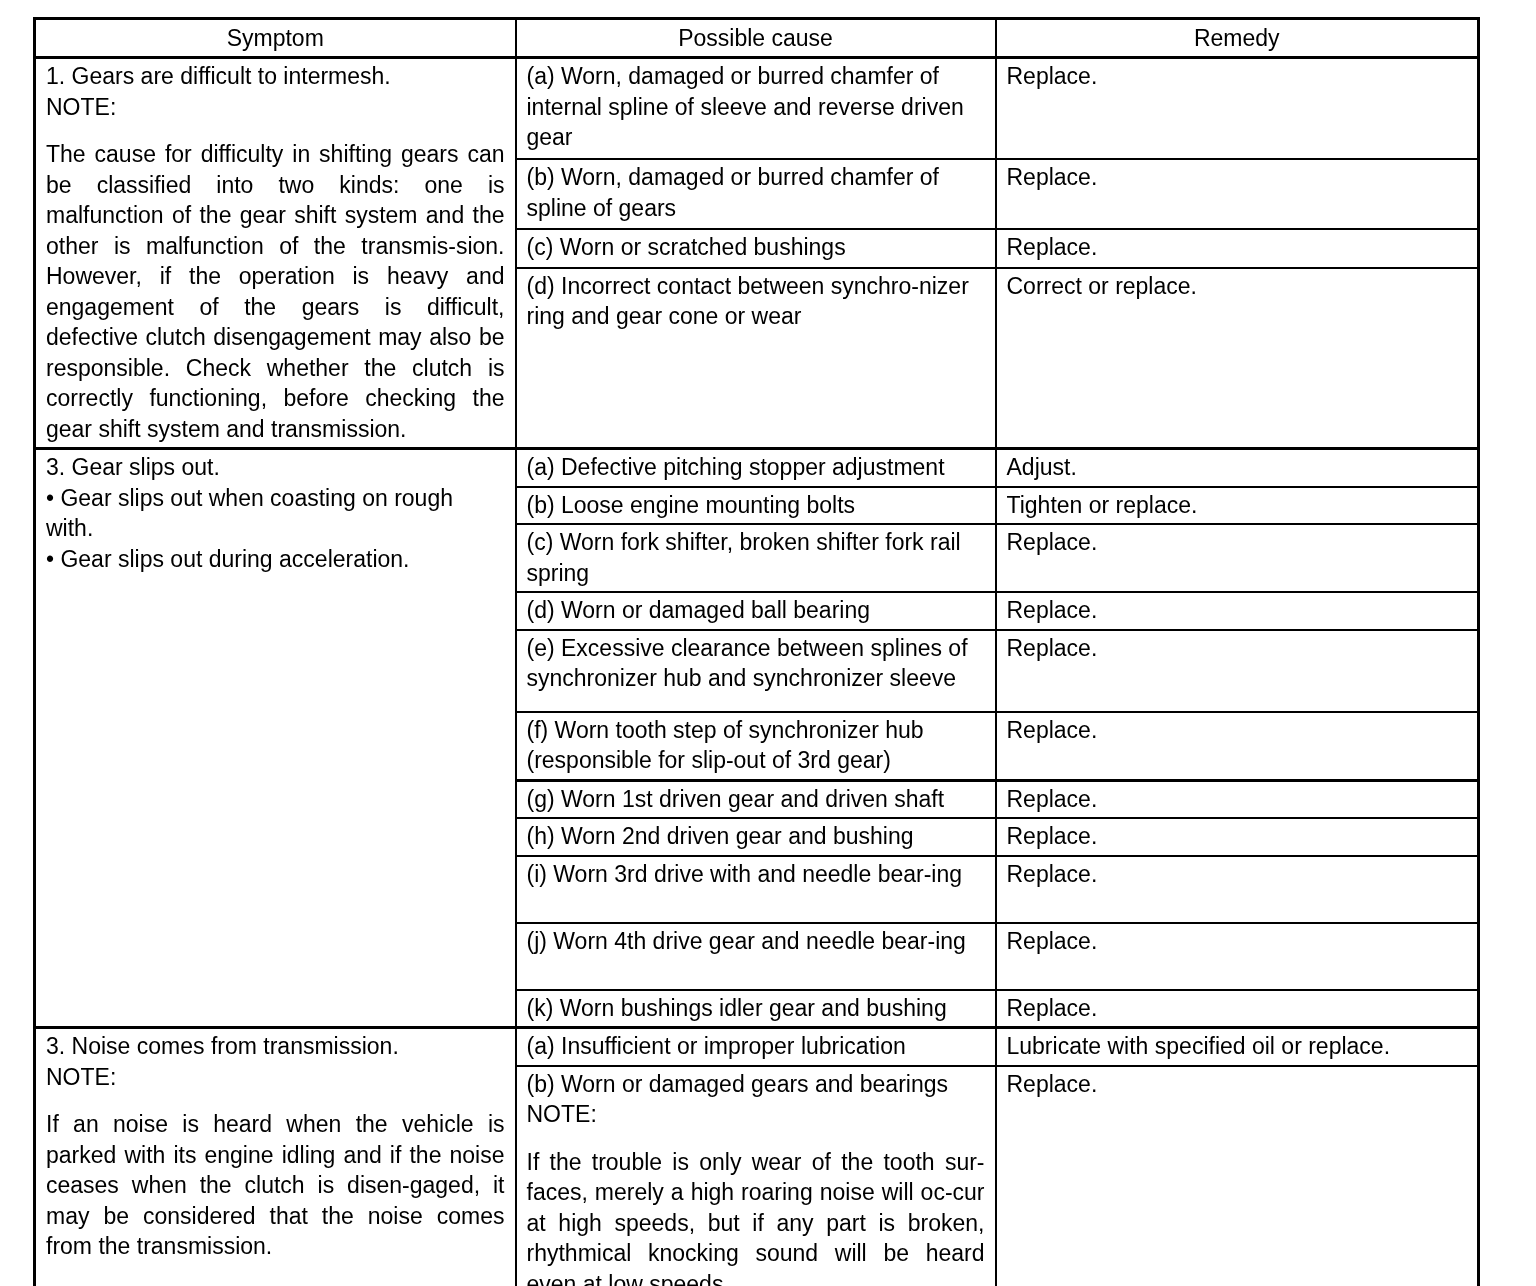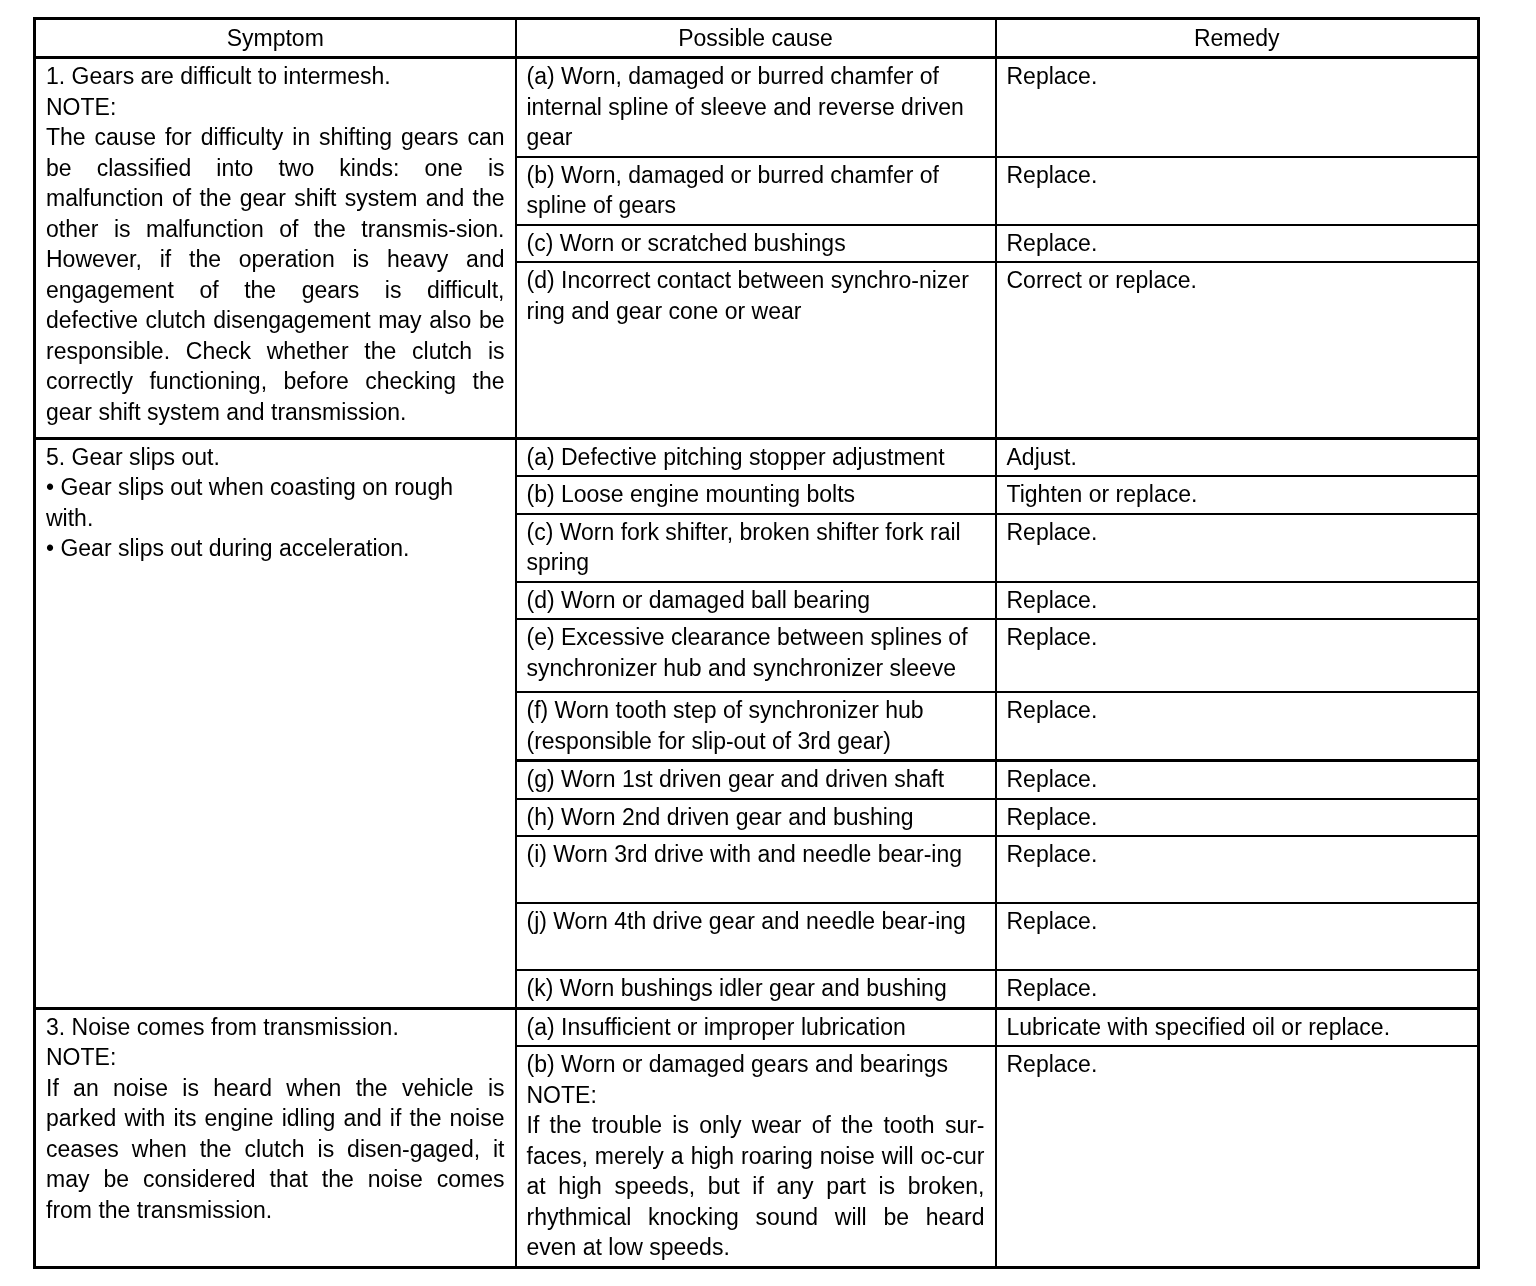--- a/index.html
+++ b/index.html
@@ -18,21 +18,21 @@
     .tbl th, .tbl td {
       border: 2px solid #000;
       vertical-align: top;
       padding: 2px 10px 3px 10px;
       text-align: left;
     }
     .tbl th { font-weight: normal; text-align: center; height: 33px; padding: 2px 10px 1px 10px; vertical-align: middle; }
     .col-sym { width: 481px; }
     .col-cause { width: 480px; }
     .col-rem { width: 483px; }
-    .just { text-align: justify; text-align-last: left; }
+    .just { text-align: justify; text-align-last: left; margin-top: 17px; }
     .note-label { display: block; }
     .sym-title { display: block; }
     .bullet { display: block; }
     .g-thick { border-top: 3px solid #000 !important; }
     .cause-note { display: block; }
   </style>
 </head>
 <body>
 
 <table class="tbl">
@@ -67,40 +67,40 @@
       <td>(c) Worn or scratched bushings</td>
       <td>Replace.</td>
     </tr>
     <tr style="height:176px">
       <td>(d) Incorrect contact between synchro-nizer ring and gear cone or wear</td>
       <td>Correct or replace.</td>
     </tr>
 
     <tr style="height:36px">
       <td rowspan="11" class="g-thick">
-        <span class="sym-title">5. Gear slips out.</span>
+        <span class="sym-title">3. Gear slips out.</span>
         <span class="bullet">•  Gear slips out when coasting on rough with.</span>
         <span class="bullet">•  Gear slips out during acceleration.</span>
       </td>
       <td class="g-thick">(a) Defective pitching stopper adjustment</td>
       <td class="g-thick">Adjust.</td>
     </tr>
     <tr style="height:37px">
       <td>(b) Loose engine mounting bolts</td>
       <td>Tighten or replace.</td>
     </tr>
     <tr style="height:67px">
       <td>(c) Worn fork shifter, broken shifter fork rail spring</td>
       <td>Replace.</td>
     </tr>
     <tr style="height:36px">
       <td>(d) Worn or damaged ball bearing</td>
       <td>Replace.</td>
     </tr>
-    <tr style="height:73px">
+    <tr style="height:82px">
       <td>(e) Excessive clearance between splines of synchronizer hub and synchronizer sleeve</td>
       <td>Replace.</td>
     </tr>
     <tr style="height:67px">
       <td>(f) Worn tooth step of synchronizer hub (responsible for slip-out of 3rd gear)</td>
       <td>Replace.</td>
     </tr>
     <tr style="height:36px">
       <td class="g-thick">(g) Worn 1st driven gear and driven shaft</td>
       <td class="g-thick">Replace.</td>

